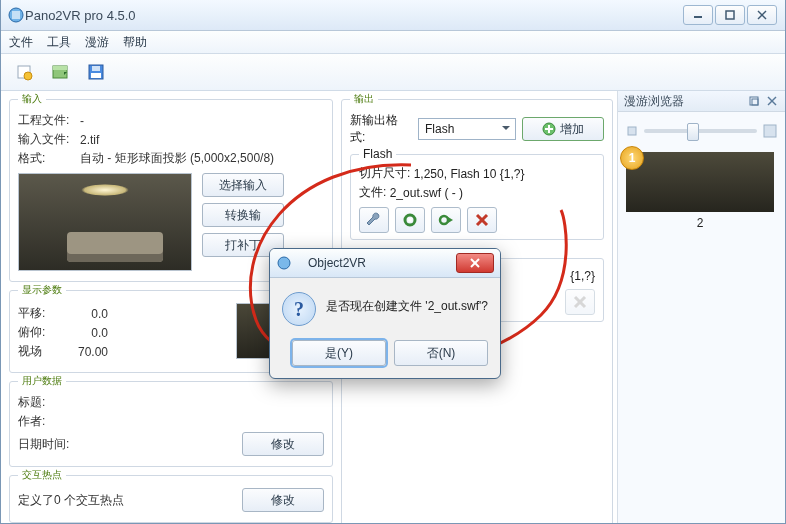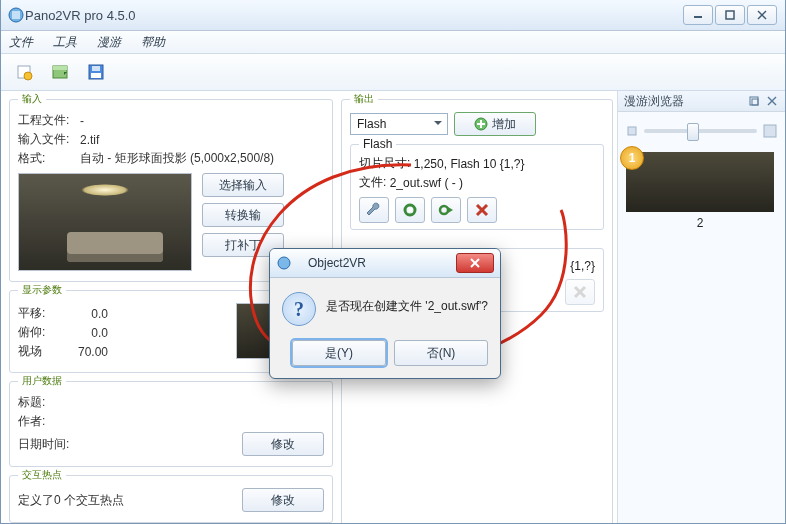--- a/index.html
+++ b/index.html
@@ -1,21 +1,21 @@
 <!DOCTYPE html>
 <html><head>
 <meta charset="utf-8">
 <style>
 html,body{margin:0;padding:0;font-family:"Microsoft YaHei","SimSun",Tahoma,sans-serif;font-size:12px;background:#fff;color:#222;}
 .window{width:786px;height:524px;background:#fff;position:relative;overflow:hidden;border:1px solid #7a97b5;border-top:none;box-sizing:border-box;}
 .titlebar{height:30px;background:linear-gradient(#f3f9ff,#dde9f7);display:flex;align-items:center;padding:0 6px;border-bottom:1px solid #b7c7d8;}
 .titlebar .title{flex:1;color:#3b4a5a;font-size:13px;}
 .win-controls{display:flex;gap:2px;padding-right:2px;}
 .win-btn{width:28px;height:18px;border:1px solid #9db7d1;border-radius:3px;background:linear-gradient(#fdfdfd,#e6eef8);display:flex;align-items:center;justify-content:center;color:#405a72;font-family:Arial;}
-.menubar{height:22px;background:linear-gradient(#fcfefe,#eef4fb);border-bottom:1px solid #d0dbe7;display:flex;align-items:center;padding-left:8px;gap:20px;color:#2a3a4a;font-style:italic;}
+.menubar{height:22px;background:linear-gradient(#fcfefe,#eef4fb);border-bottom:1px solid #d0dbe7;display:flex;align-items:center;padding-left:8px;gap:14px;color:#2a3a4a;}
 .menubar span{cursor:default;}
 .toolbar{height:36px;background:linear-gradient(#fdfefe,#eef4fb);border-bottom:1px solid #d0dbe7;display:flex;align-items:center;padding-left:8px;gap:6px;}
 .tbtn{width:28px;height:28px;border:1px solid transparent;border-radius:3px;display:flex;align-items:center;justify-content:center;}
 .body{display:flex;height:calc(100% - 88px);}
 .left-col{width:324px;padding:8px 4px 0 8px;overflow:hidden;}
 .mid-col{width:272px;padding:8px 4px 0 4px;}
 .right-col{flex:1;border-left:1px solid #d6dee7;background:#f7fafe;display:flex;flex-direction:column;}
 .group{border:1px solid #cfd8e3;border-radius:3px;margin-bottom:8px;position:relative;padding:10px 8px 8px 8px;}
 .group > legend,.group-title{position:absolute;top:-8px;left:8px;background:#fff;padding:0 4px;font-size:10px;color:#4d7c0f;}
 .row{display:flex;align-items:center;margin:2px 0;}
@@ -192,20 +192,21 @@
           <div class="val">定义了0 个交互热点</div>
           <div class="btn">修改</div>
         </div>
       </div>
     </div>
 
     <div class="mid-col">
       <div class="group" style="height:420px;">
         <div class="group-title">输出</div>
         <div class="row" style="gap:6px;">
+          <span>新输出格式:</span>
           <div class="select">
               <span>Flash</span>
             </div>
           <div class="btn green">
             <svg width="14" height="14">
                 <circle cx="7" cy="7" r="6" fill="#6cc06c" stroke="#3a8a3a"></circle>
                 <line x1="7" y1="3" x2="7" y2="11" stroke="#fff" stroke-width="2"></line>
                 <line x1="3" y1="7" x2="11" y2="7" stroke="#fff" stroke-width="2"></line>
               </svg>
             <span style="margin-left:4px">增加</span>

